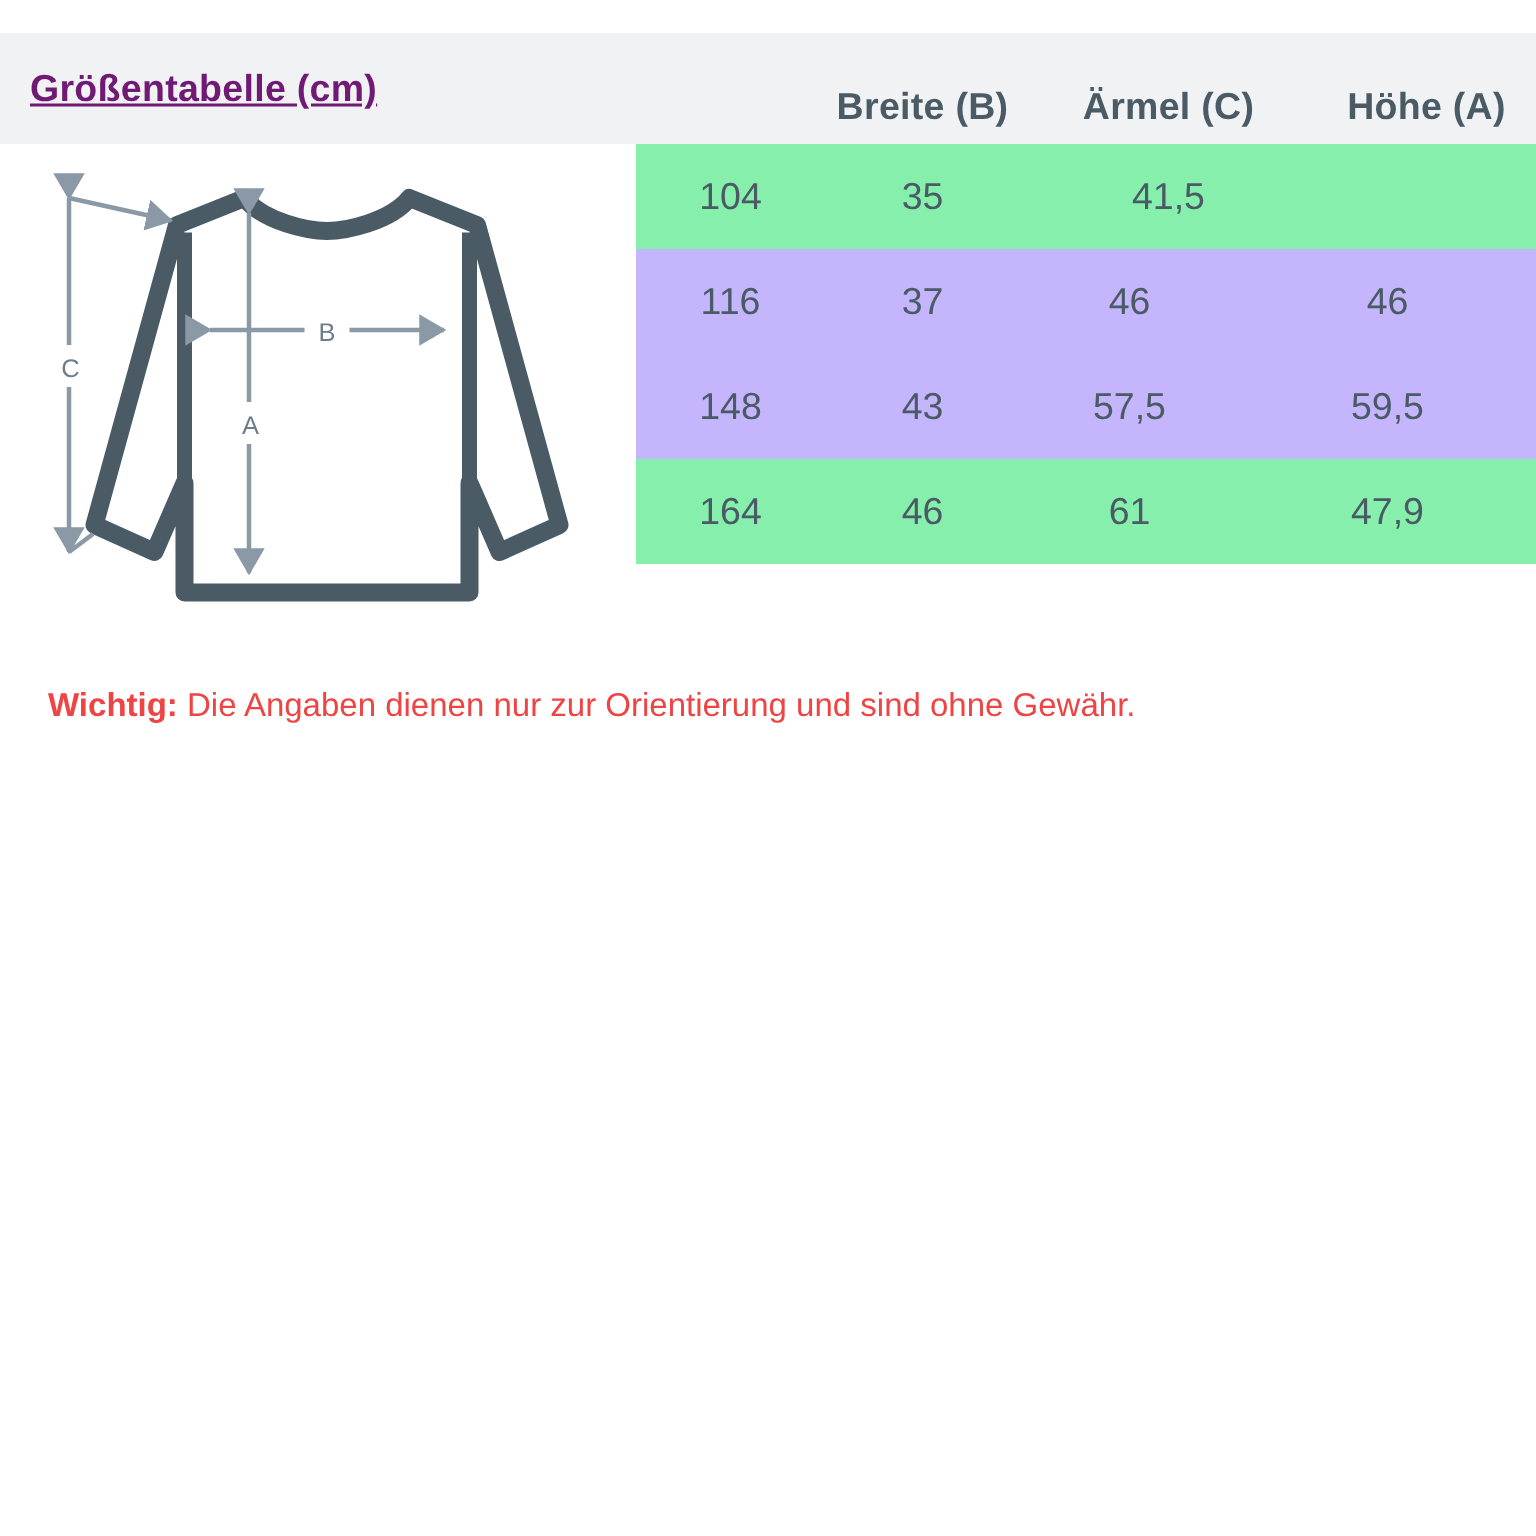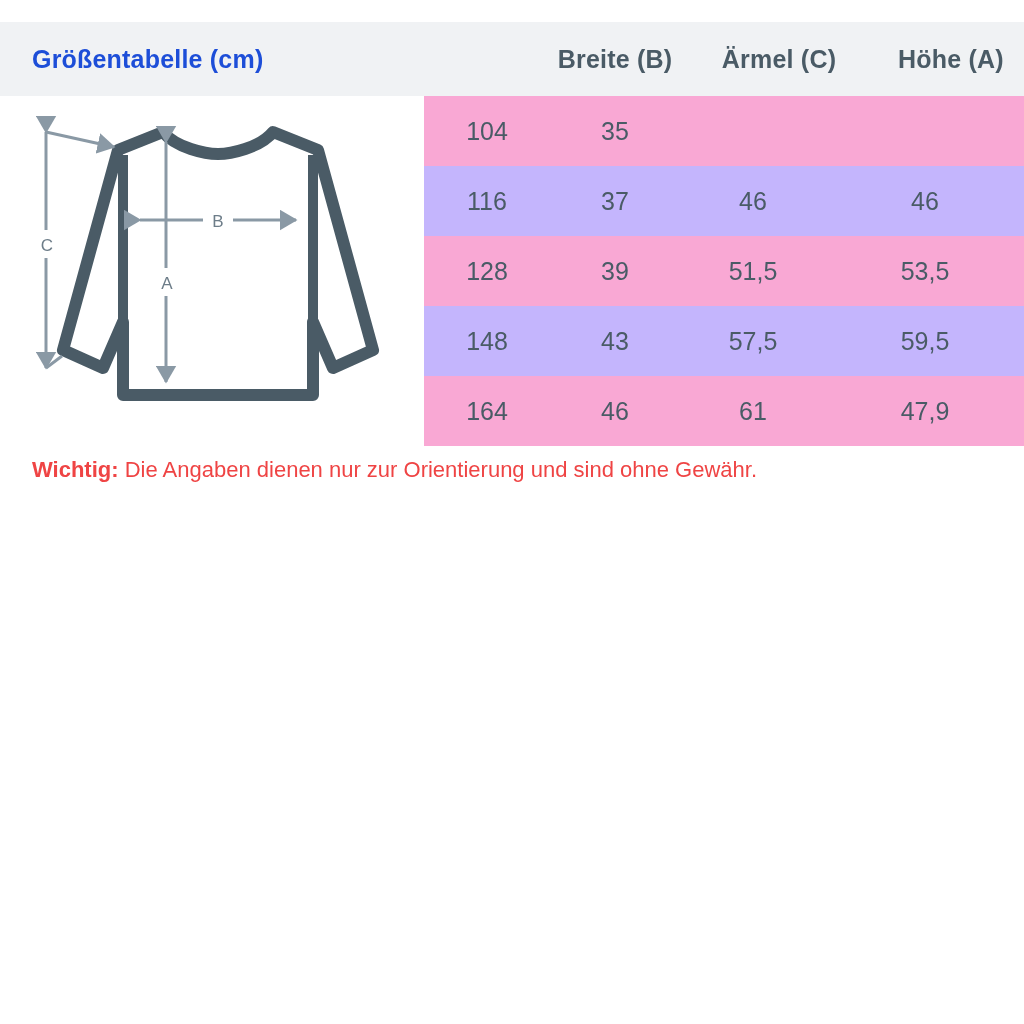--- a/index.html
+++ b/index.html
@@ -25,31 +25,32 @@
     top: 22px;
     width: 1024px;
     height: 74px;
     background: #f0f2f4;
     display: flex;
     align-items: center;
   }
 
   .header-title {
     position: absolute;
-    left: 32px;
+    left: 20px;
     font-size: 25px;
     font-weight: bold;
-    color: #1d4ed8;
+    color: #701a75;
     letter-spacing: 0.2px;
+    text-decoration: underline;
   }
 
   .header-cols {
     position: absolute;
     left: 424px;
-    top: 0;
+    top: 12px;
     width: 600px;
     height: 74px;
     display: flex;
     align-items: center;
   }
 
   .header-col {
     text-align: center;
     font-size: 25px;
     font-weight: bold;
@@ -67,21 +68,21 @@
     position: absolute;
     left: 424px;
     top: 96px;
     width: 600px;
   }
 
   .row {
     display: flex;
     align-items: center;
     height: 70px;
-    background: #f9a8d4;
+    background: #86efac;
   }
 
   .row.alt {
     background: #c4b5fd;
   }
 
   .cell {
     text-align: center;
     font-size: 25px;
     color: #4a5b66;
@@ -121,35 +122,30 @@
       <div class="header-col col-sleeve">Ärmel (C)</div>
       <div class="header-col col-height">Höhe (A)</div>
     </div>
   </div>
 
   <div class="table">
 
     <div class="row">
       <div class="cell col-size">104</div>
       <div class="cell col-width">35</div>
+      <div class="cell col-sleeve">41,5</div>
     </div>
 
     <div class="row alt">
       <div class="cell col-size">116</div>
       <div class="cell col-width">37</div>
       <div class="cell col-height">46</div>
       <div class="cell col-sleeve">46</div>
     </div>
 
-    <div class="row">
-      <div class="cell col-size">128</div>
-      <div class="cell col-width">39</div>
-      <div class="cell col-height">51,5</div>
-      <div class="cell col-sleeve">53,5</div>
-    </div>
 
     <div class="row alt">
       <div class="cell col-size">148</div>
       <div class="cell col-width">43</div>
       <div class="cell col-height">57,5</div>
       <div class="cell col-sleeve">59,5</div>
     </div>
 
     <div class="row">
       <div class="cell col-size">164</div>

